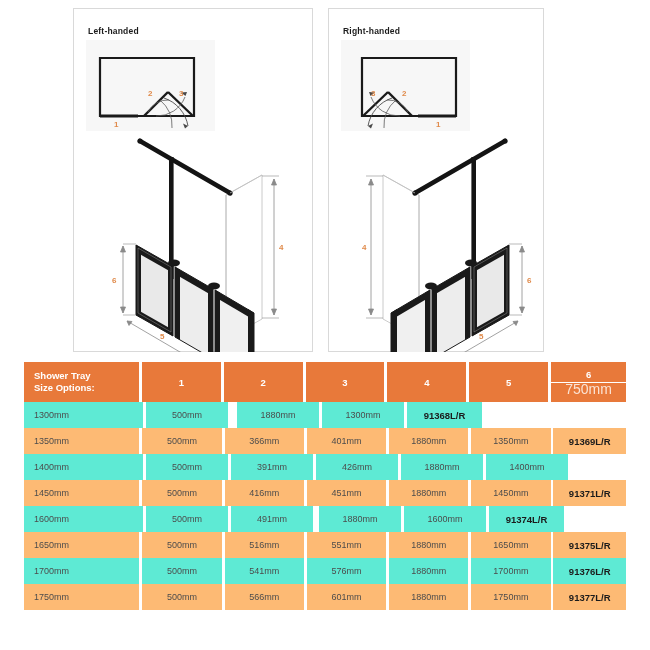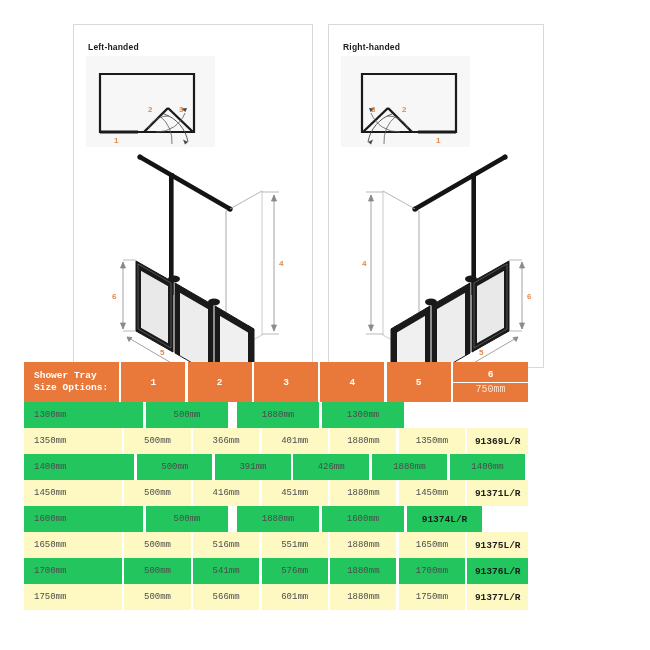--- a/index.html
+++ b/index.html
@@ -7,63 +7,63 @@
     width:650px;height:650px;background:#ffffff;
     font-family:"Liberation Sans","DejaVu Sans",sans-serif;
     -webkit-font-smoothing:antialiased;
     overflow:hidden;
   }
   .page{position:relative;width:650px;height:650px;}
 
   
   .panels{position:absolute;left:0;top:0;width:650px;height:352px;}
   .panel{
-    position:absolute;top:24px;height:344px;
+    position:absolute;top:8px;height:344px;
     background:#ffffff;border:1px solid #d9d9d9;
     box-sizing:border-box;
   }
   .panel.left{left:73px;width:240px;}
   .panel.right{left:328px;width:216px;}
   .panel-title{
     position:absolute;left:14px;top:17px;
     font-size:8.5px;font-weight:bold;color:#1b1b1b;
     letter-spacing:.2px;white-space:nowrap;
   }
   .plan-wrap{position:absolute;left:12px;top:31px;width:129px;height:91px;}
   .iso-wrap{position:absolute;left:0px;top:118px;width:240px;height:225px;}
   .panel.right .iso-wrap{width:242px;}
 
   
   .table{position:absolute;left:24px;top:362px;width:602px;}
-  .trow{display:flex;width:504px;font-family:Liberation Mono, monospace;}
+  .trow{display:flex;width:602px;}
   .thead .tcell{
     background:#e8793a;color:#ffffff;font-weight:bold;
     font-size:9.5px;
     display:flex;align-items:center;justify-content:center;
     height:40px;
   }
   .thead .tcell.first{
     justify-content:flex-start;padding-left:10px;text-align:left;
     line-height:12px;
   }
   .thead .tcell.last{flex-direction:column;justify-content:center;}
   .frac-top{font-size:9.5px;font-weight:bold;line-height:11px;}
   .frac-rule{width:78px;height:1px;background:#ffffff;margin:2px 0 1px 0;}
-  .frac-bot{font-size:10px;font-weight:normal;color:#fbe3d4;line-height:11px;}
+  .frac-bot{font-size:14px;font-weight:normal;color:#fbe3d4;line-height:11px;}
 
   .tbody .tcell{
     height:26px;display:flex;align-items:center;justify-content:center;
     font-size:9px;color:#4c4c4c;
   }
   .tbody .tcell.first{justify-content:flex-start;padding-left:10px;}
   .tbody .tcell.last{
     font-weight:bold;color:#1b1b1b;font-size:9.5px;
   }
-  .trow.odd .tcell{background:#22c55e;}
-  .trow.even .tcell{background:#fef9c3;}
+  .trow.odd .tcell{background:#5eead4;}
+  .trow.even .tcell{background:#fdba74;}
   .trow.odd .tcell.last,.trow.even .tcell.last{}
 
   
   .c0{width:109px;}
   .c1{width:82px;}
   .c2{width:82px;}
   .c3{width:82px;}
   .c4{width:82px;}
   .c5{width:82px;}
   .c6{width:75px;}
@@ -321,20 +321,21 @@
         <div class="tcell first c0">1300mm</div>
         <div class="gut"></div>
         <div class="tcell c1">500mm</div>
         <div class="gut"></div>
         <div class="gut"></div>
         <div class="gut"></div>
         <div class="tcell c4">1880mm</div>
         <div class="gut"></div>
         <div class="tcell c5">1300mm</div>
         <div class="gut"></div>
+        <div class="tcell last c6">91368L/R</div>
       </div>
       <div class="trow even">
         <div class="tcell first c0">1350mm</div>
         <div class="gut"></div>
         <div class="tcell c1">500mm</div>
         <div class="gut"></div>
         <div class="tcell c2">366mm</div>
         <div class="gut"></div>
         <div class="tcell c3">401mm</div>
         <div class="gut"></div>
@@ -371,20 +372,21 @@
         <div class="gut"></div>
         <div class="tcell c5">1450mm</div>
         <div class="gut"></div>
         <div class="tcell last c6">91371L/R</div>
       </div>
       <div class="trow odd">
         <div class="tcell first c0">1600mm</div>
         <div class="gut"></div>
         <div class="tcell c1">500mm</div>
         <div class="gut"></div>
+        <div class="tcell c2">491mm</div>
         <div class="gut"></div>
         <div class="gut"></div>
         <div class="tcell c4">1880mm</div>
         <div class="gut"></div>
         <div class="tcell c5">1600mm</div>
         <div class="gut"></div>
         <div class="tcell last c6">91374L/R</div>
       </div>
       <div class="trow even">
         <div class="tcell first c0">1650mm</div>

